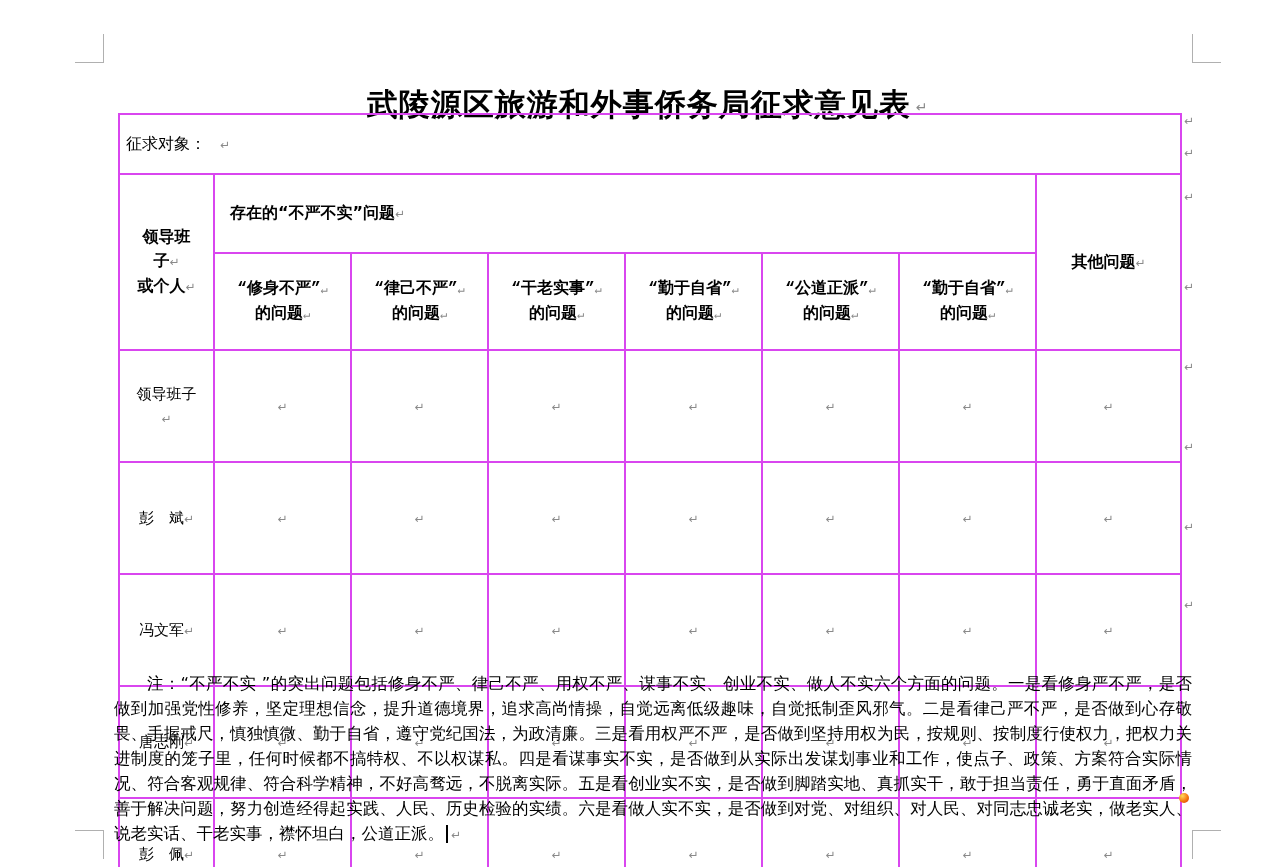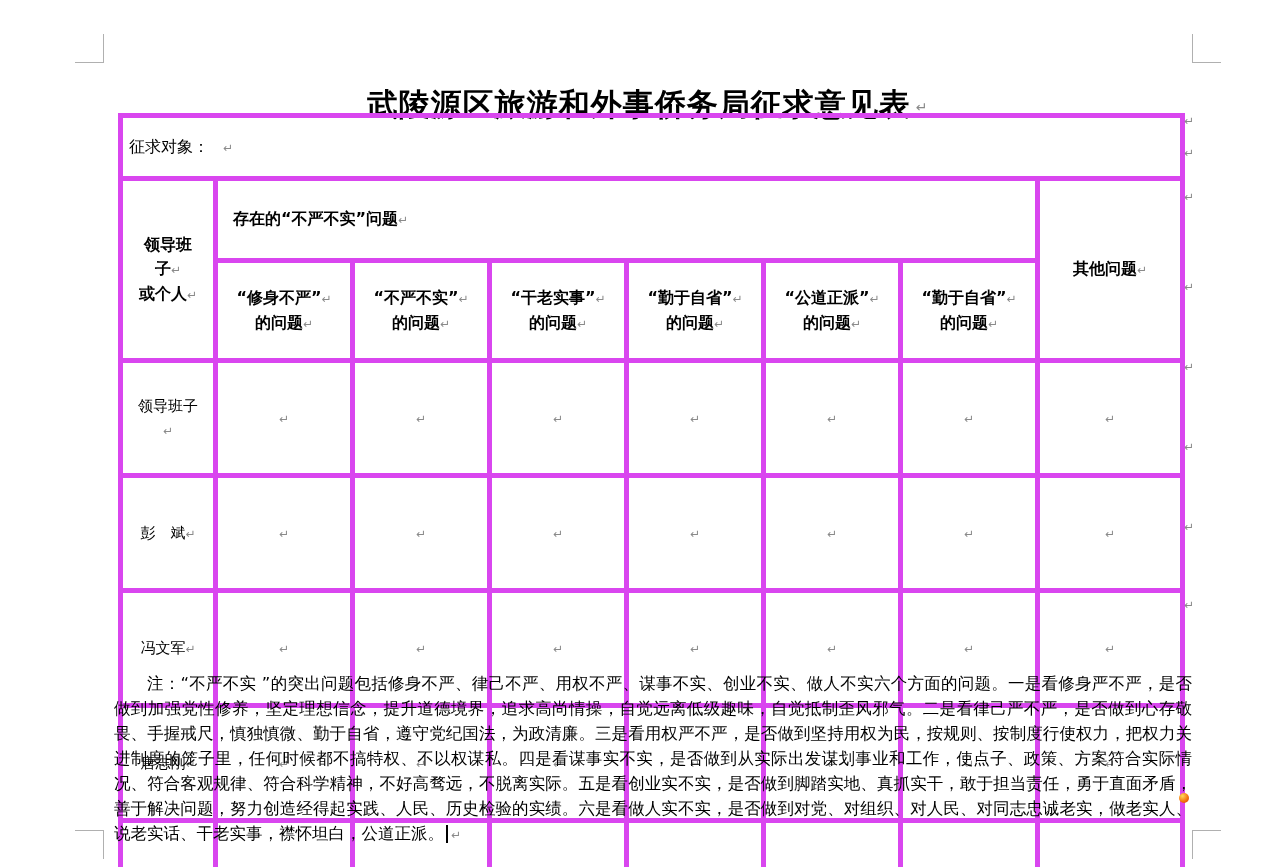--- a/index.html
+++ b/index.html
@@ -14,27 +14,27 @@
   .corner.bl{left:75px;top:830px;border-right:1px solid #b0b0b0;border-top:1px solid #b0b0b0;}
   .corner.br{left:1192px;top:830px;border-left:1px solid #b0b0b0;border-top:1px solid #b0b0b0;}
 
   .title{position:absolute;left:0;top:74px;width:100%;margin:10px;text-align:center;
     font-size:31px;font-weight:bold;letter-spacing:1px;}
   .pilcrow{color:#8a8a8a;font-size:12px;font-weight:normal;}
   .title .pilcrow{margin-left:5px;font-size:14px;vertical-align:middle;}
 
   table.main{position:absolute;left:118px;top:113px;width:1062px;
     border-collapse:collapse;table-layout:fixed;}
-  table.main td{border:5px solid #d946ef;padding:15px;vertical-align:middle;
+  table.main td{border:2px solid #d946ef;padding:15px;vertical-align:middle;
     font-size:16px;line-height:24px;overflow:hidden;}
   table.main{border:2px solid #000;}
   tr.row-target td{height:28px;text-align:left;padding-left:6px;font-size:16px;}
   tr.row-target .pilcrow{margin-left:14px;}
   tr.row-ghead td{height:47px;font-weight:bold;}
-  tr.row-subhead td{height:65px;text-align:center;font-weight:bold;}
+  tr.row-subhead td{height:65px;text-align:center;font-weight:bold;font-family:Liberation Mono, monospace;}
   td.rowhead{text-align:center;font-weight:bold;}
   tr.data-row td{height:80px;text-align:center;font-size:15px;}
   tr.data-row td.name-cell{font-weight:normal;}
   .hline{display:block;}
   .cell-mark{display:inline-block;}
 
   .note{position:absolute;left:100px;top:657px;width:1078px;margin:14px;
     font-size:16.5px;line-height:25px;text-align:justify;text-indent:2em;}
   .cursor{display:inline-block;width:2px;height:18px;background:#000;
     vertical-align:text-bottom;margin-left:2px;}
@@ -86,21 +86,21 @@
       <td rowspan="2" class="rowhead">
         <span>其他问题</span><span class="pilcrow">↵</span>
       </td>
     </tr>
     <tr class="row-subhead">
       <td>
         <span class="hline"><span>“修身不严”</span><span class="pilcrow">↵</span></span>
         <span class="hline"><span>的问题</span><span class="pilcrow">↵</span></span>
       </td>
       <td>
-        <span class="hline"><span>“不严不实”</span><span class="pilcrow">↵</span></span>
+        <span class="hline"><span>“律己不严”</span><span class="pilcrow">↵</span></span>
         <span class="hline"><span>的问题</span><span class="pilcrow">↵</span></span>
       </td>
       <td>
         <span class="hline"><span>“干老实事”</span><span class="pilcrow">↵</span></span>
         <span class="hline"><span>的问题</span><span class="pilcrow">↵</span></span>
       </td>
       <td>
         <span class="hline"><span>“勤于自省”</span><span class="pilcrow">↵</span></span>
         <span class="hline"><span>的问题</span><span class="pilcrow">↵</span></span>
       </td>

